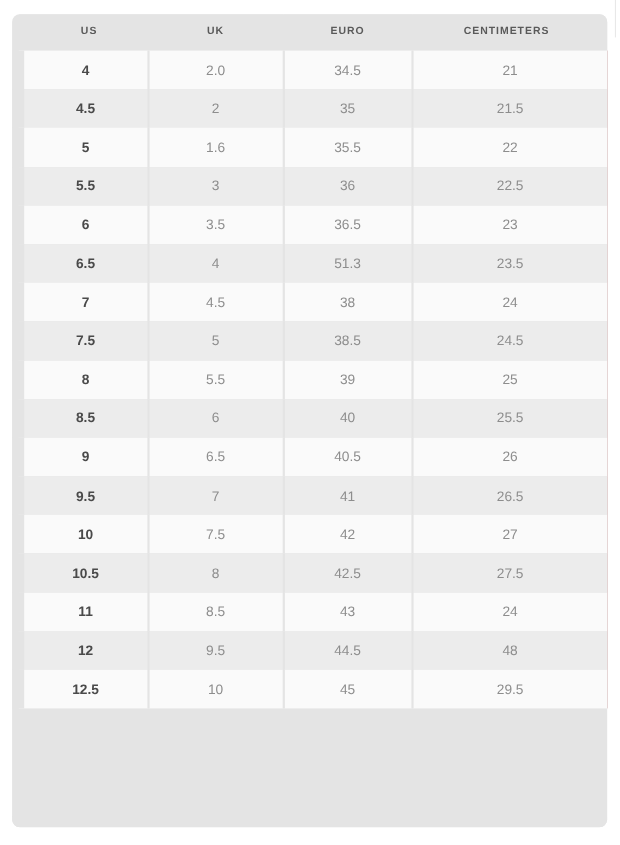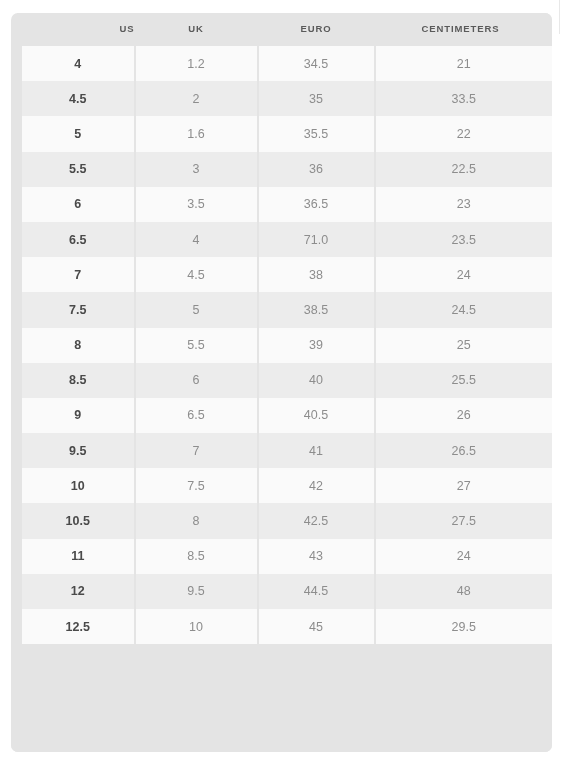--- a/index.html
+++ b/index.html
@@ -62,21 +62,21 @@
     background: #e4e4e4;
     color: #5a5a5a;
     font-size: 9.5px;
     font-weight: bold;
     letter-spacing: 0.9px;
     text-align: center;
     vertical-align: middle;
     border: none;
   }
   
-  .size-table thead th:first-child { padding-left: 11px; text-align: right; }
+  .size-table thead th:first-child { padding-left: 11px; }
   .size-table thead th:last-child  { padding-right: 11px; }
 
   .size-table tbody td {
     height: 35.2px;
     text-align: center;
     vertical-align: middle;
     font-size: 12.5px;
     color: #8d8d8d;
     border-left: 2px solid #e4e4e4;
     border-right: 0;
@@ -124,29 +124,29 @@
         <tr>
           <th>US</th>
           <th>UK</th>
           <th>EURO</th>
           <th>CENTIMETERS</th>
         </tr>
       </thead>
       <tbody id="table-body">
           <tr>
             <td>4</td>
-            <td>1.2</td>
+            <td>2.0</td>
             <td>34.5</td>
             <td>21</td>
           </tr>
           <tr>
             <td>4.5</td>
             <td>2</td>
             <td>35</td>
-            <td>33.5</td>
+            <td>21.5</td>
           </tr>
           <tr>
             <td>5</td>
             <td>1.6</td>
             <td>35.5</td>
             <td>22</td>
           </tr>
           <tr>
             <td>5.5</td>
             <td>3</td>
@@ -155,21 +155,21 @@
           </tr>
           <tr>
             <td>6</td>
             <td>3.5</td>
             <td>36.5</td>
             <td>23</td>
           </tr>
           <tr>
             <td>6.5</td>
             <td>4</td>
-            <td>71.0</td>
+            <td>51.3</td>
             <td>23.5</td>
           </tr>
           <tr>
             <td>7</td>
             <td>4.5</td>
             <td>38</td>
             <td>24</td>
           </tr>
           <tr>
             <td>7.5</td>

